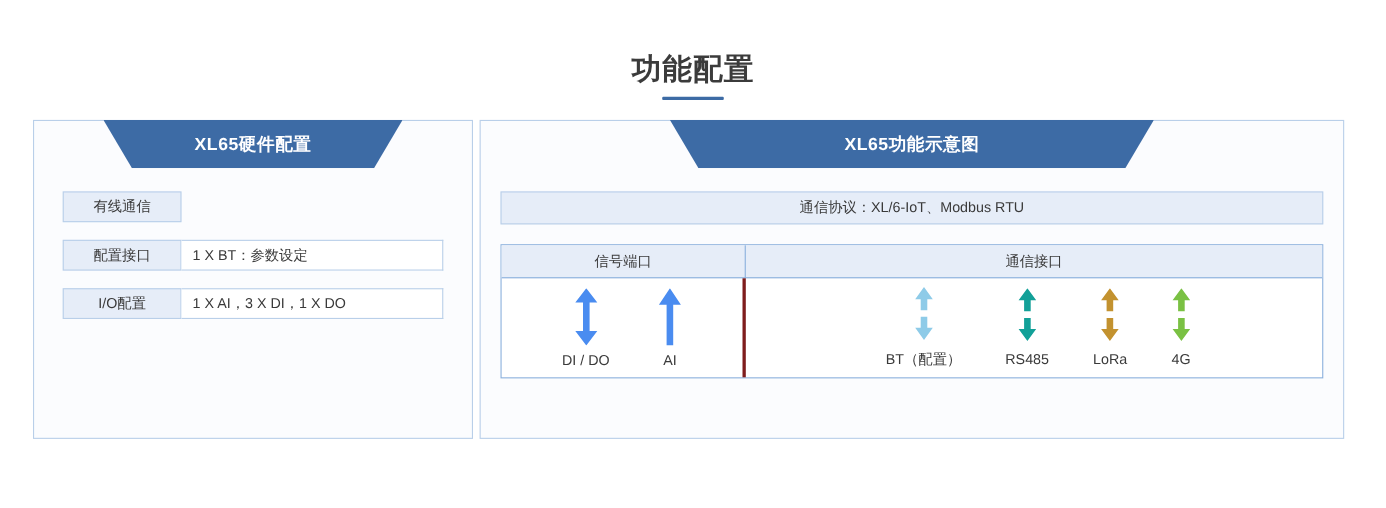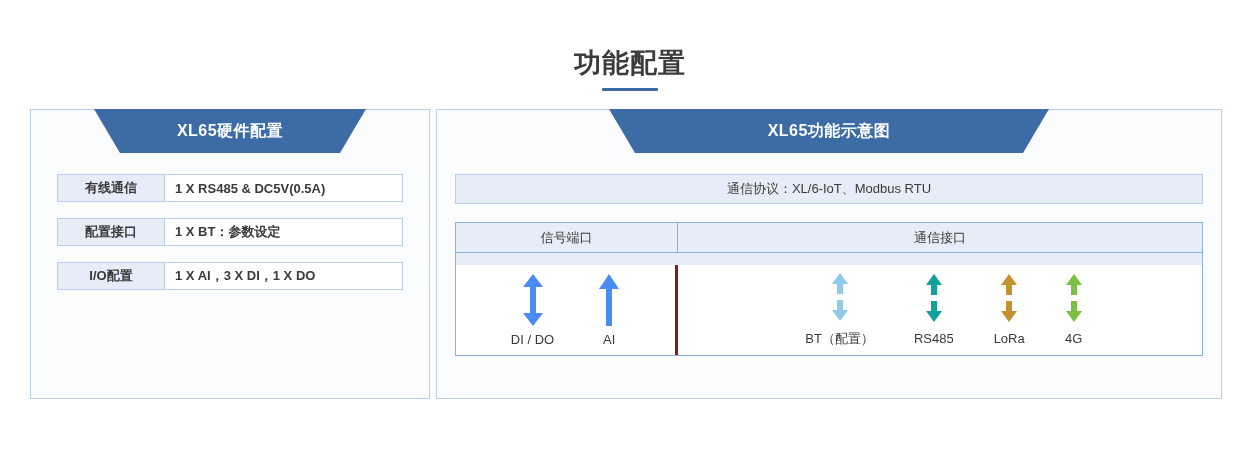--- a/index.html
+++ b/index.html
@@ -73,21 +73,20 @@
     letter-spacing: 0.5px;
     -webkit-clip-path: polygon(0 0, 100% 0, calc(100% - 26px) 100%, 26px 100%);
     clip-path: polygon(0 0, 100% 0, calc(100% - 26px) 100%, 26px 100%);
   }
   .panel.left  .panel-banner { width: 272px; }
   .panel.right .panel-banner { width: 440px; }
 
   
   .spec-list {
     padding: 14px 26px 0 26px;
-    font-weight: bold;
   }
   .spec-row {
     display: flex;
     align-items: stretch;
     margin-bottom: 16px;
     height: 28px;
   }
   .spec-label {
     width: 108px;
     background: #e6edf8;
@@ -130,21 +129,21 @@
 
   .io-table {
     margin-top: 18px;
     border: 1px solid #8ab0dd;
     box-sizing: border-box;
     background: #ffffff;
   }
   .io-thead {
     display: flex;
     background: #e6edf8;
-    height: 42px;
+    height: 30px;
   }
   .io-th {
     display: flex;
     align-items: center;
     justify-content: center;
     font-size: 13px;
     color: #3a3a3a;
     border-bottom: 1px solid #8ab0dd;
     box-sizing: border-box;
     height: 30px;
@@ -211,21 +210,20 @@
 
 <div class="panels">
 
   <div class="panel left">
     <div class="panel-banner">XL65硬件配置</div>
 
     <div class="spec-list">
 
       <div class="spec-row">
         <div class="spec-label">有线通信</div>
-        <div class="spec-value">1 X RS485 &amp; DC5V(0.5A)</div>
       </div>
 
       <div class="spec-row">
         <div class="spec-label">配置接口</div>
         <div class="spec-value">1 X BT：参数设定</div>
       </div>
 
 
       <div class="spec-row">
         <div class="spec-label">I/O配置</div>

